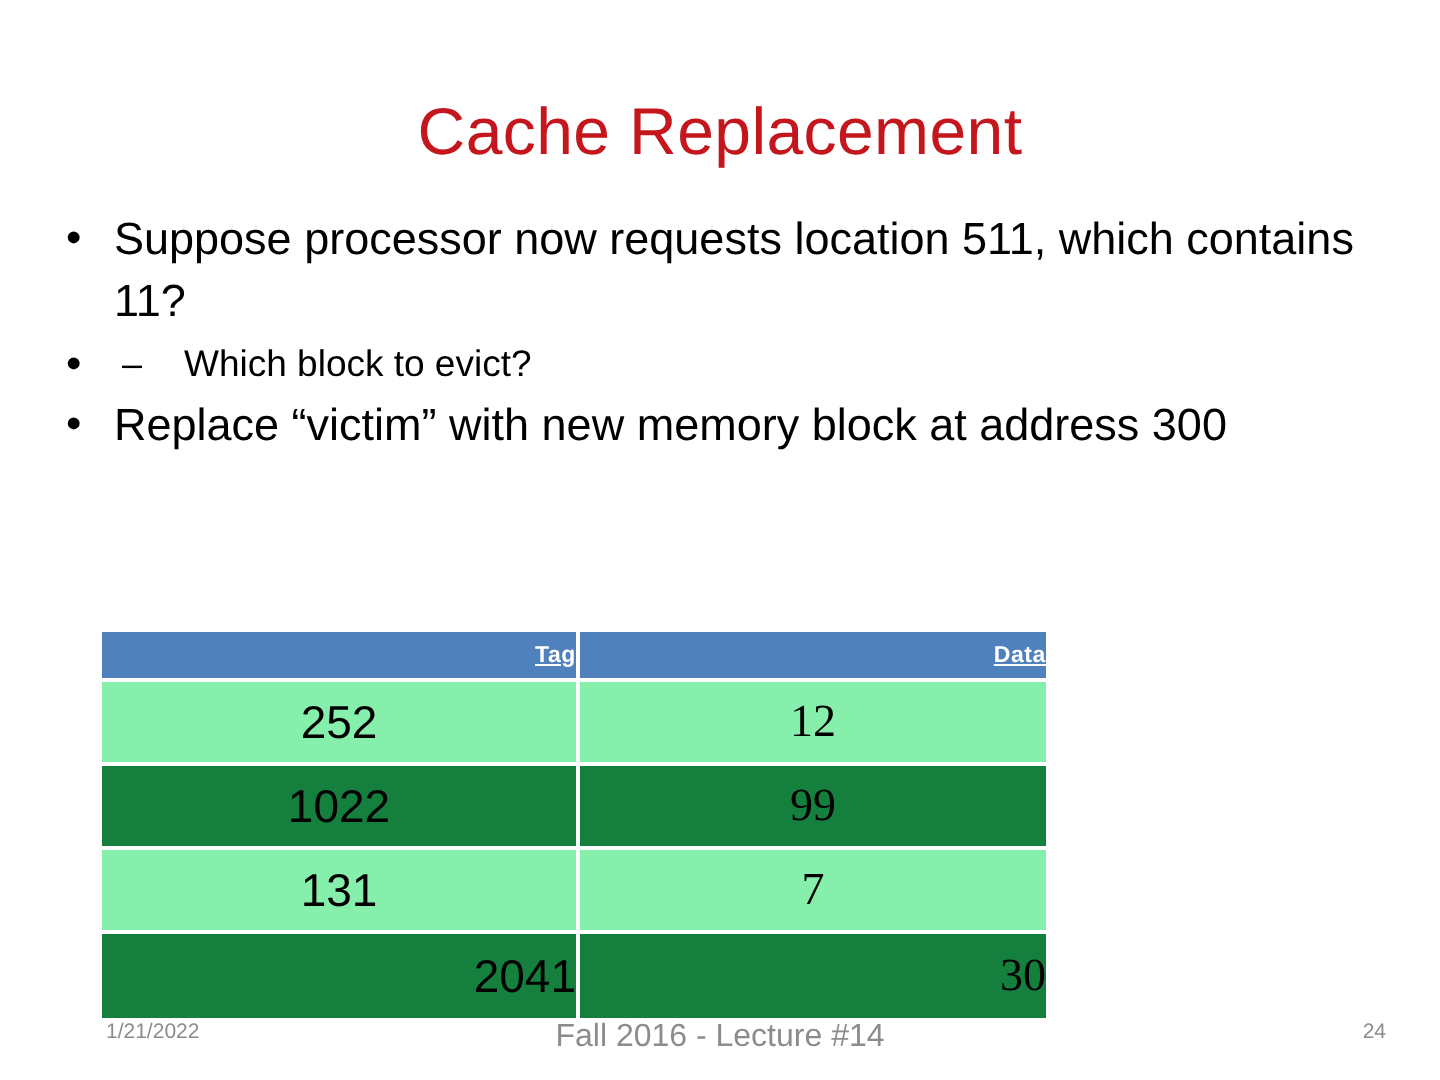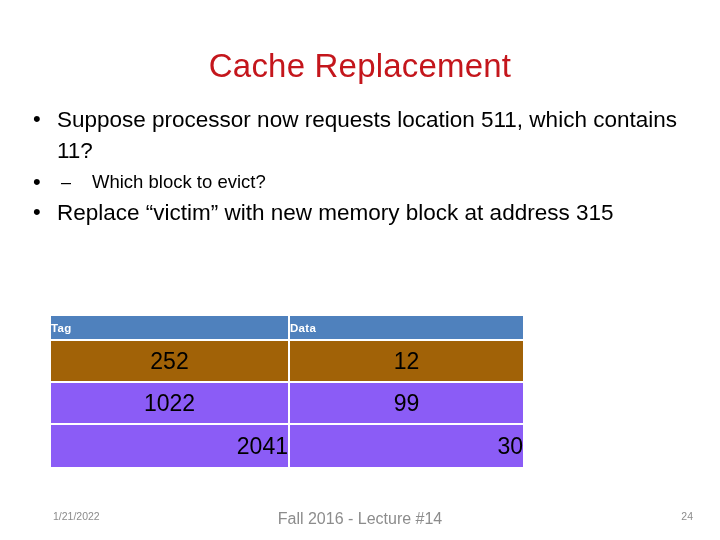--- a/index.html
+++ b/index.html
@@ -93,42 +93,43 @@
 
   .cache-table col.c-tag  { width: 239px; }
   .cache-table col.c-data { width: 233px; }
 
   .cache-table th {
     background: #4F81BD;
     color: #ffffff;
     font-size: 11.5px;
     font-weight: bold;
     height: 25px;
-    text-align: left;
+    text-align: right;
     vertical-align: middle;
     border-right: 2px solid #ffffff;
     border-bottom: 2px solid #ffffff;
     letter-spacing: 0.3px;
+    text-decoration: underline;
   }
   .cache-table th:last-child { border-right: none; margin-top: 20px; }
 
   .cache-table td {
     font-size: 23px;
     color: #000000;
     height: 42px;
     text-align: center;
     vertical-align: middle;
     border-right: 2px solid #ffffff;
     border-bottom: 2px solid #ffffff;
     font-weight: 400;
   }
-  .cache-table td:last-child { border-right: none; }
-
-  .cache-table tr.row-dark td  { background: #a16207; }
-  .cache-table tr.row-light td { background: #8b5cf6; }
+  .cache-table td:last-child { border-right: none; font-family: Liberation Serif, serif; }
+
+  .cache-table tr.row-dark td  { background: #86efac; }
+  .cache-table tr.row-light td { background: #15803d; }
   .cache-table tr:last-child td { border-bottom: none; text-align: right; }
 
   
   .footer-date {
     position: absolute;
     left: 53px;
     top: 510px;
     font-size: 10.5px;
     color: #8C8C8C;
     z-index: 5;
@@ -171,21 +172,21 @@
       <span class="marker">•</span>
     </div>
 
     <div class="bullet-l2">
       <span class="marker">–</span>
       <span class="bullet-text">Which block to evict?</span>
     </div>
 
     <div class="bullet-l1">
       <span class="marker">•</span>
-      <span class="bullet-text">Replace “victim” with new memory block at address 315</span>
+      <span class="bullet-text">Replace “victim” with new memory block at address 300</span>
     </div>
 
   </div>
 
   <table class="cache-table">
     <colgroup>
       <col class="c-tag">
       <col class="c-data">
     </colgroup>
     <thead>
@@ -196,20 +197,24 @@
     </thead>
     <tbody>
       <tr class="row-dark">
         <td>252</td>
         <td>12</td>
       </tr>
       <tr class="row-light">
         <td>1022</td>
         <td>99</td>
       </tr>
+      <tr class="row-dark">
+        <td>131</td>
+        <td>7</td>
+      </tr>
       <tr class="row-light">
         <td>2041</td>
         <td>30</td>
       </tr>
     </tbody>
   </table>
 
   <div class="footer-date">1/21/2022</div>
 
   <div class="footer-center">Fall 2016 - Lecture #14</div>

